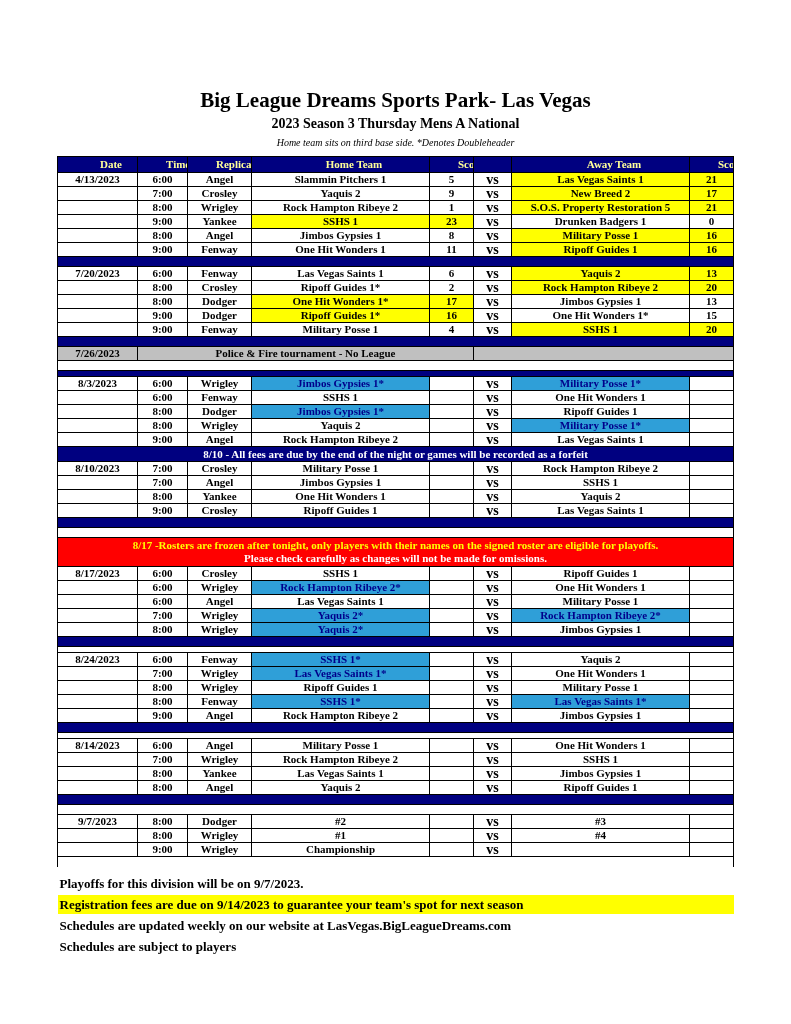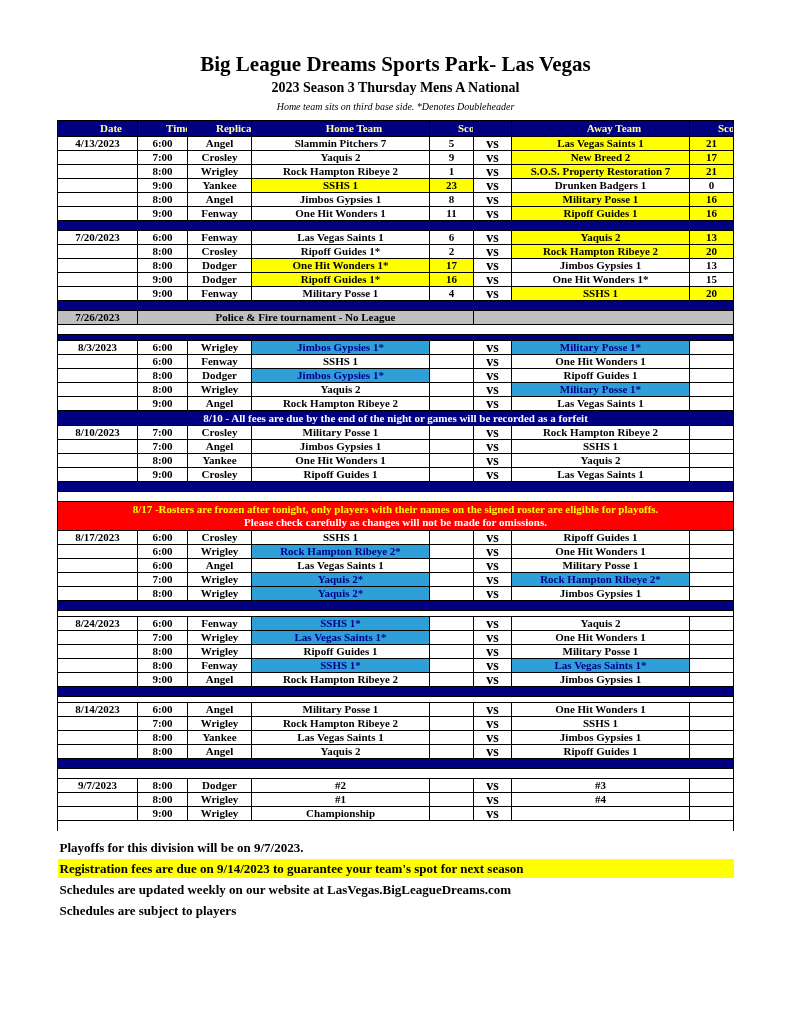--- a/index.html
+++ b/index.html
@@ -11,21 +11,21 @@
     --header-text:#ffff99;
     --cyan-text:#00008b;
   }
   *{ box-sizing:border-box; }
   html,body{ margin:0; padding:0; }
   body{
     width:791px; height:1024px; background:#ffffff; color:#000;
     font-family:"Liberation Serif","DejaVu Serif",serif;
   }
   .sheet{ width:791px; height:1024px; overflow:hidden; }
-  .title{ padding-top:52px; text-align:center; font-size:21px; font-weight:bold; }
+  .title{ padding-top:88px; text-align:center; font-size:21px; font-weight:bold; }
   .subtitle{ text-align:center; font-size:14px; font-weight:bold; margin-top:3px; }
   .note{ text-align:center; font-size:10px; font-weight:normal; font-style:italic; margin-top:5px; }
 
   table.sched{ border-collapse:collapse; table-layout:fixed; margin:8px auto 0; width:676px; }
   .sched th, .sched td{
     border:1px solid #000;
     font-size:11px; font-weight:bold; text-align:center;
     padding:0 1px; height:14px; line-height:13px;
     overflow:hidden; white-space:nowrap;
   }
@@ -76,21 +76,21 @@
           <th></th>
           <th>Away Team</th>
           <th>Score</th>
         </tr>
     </thead>
     <tbody>
         <tr>
           <td class="c-date">4/13/2023</td>
           <td class="c-time">6:00</td>
           <td class="c-replica">Angel</td>
-          <td class="c-team">Slammin Pitchers 7</td>
+          <td class="c-team">Slammin Pitchers 1</td>
           <td class="c-score">5</td>
           <td class="c-vs">vs</td>
           <td class="c-team hl-y">Las Vegas Saints 1</td>
           <td class="c-score hl-y">21</td>
         </tr>
         <tr>
           <td class="c-date"></td>
           <td class="c-time">7:00</td>
           <td class="c-replica">Crosley</td>
           <td class="c-team">Yaquis 2</td>
@@ -99,21 +99,21 @@
           <td class="c-team hl-y">New Breed 2</td>
           <td class="c-score hl-y">17</td>
         </tr>
         <tr>
           <td class="c-date"></td>
           <td class="c-time">8:00</td>
           <td class="c-replica">Wrigley</td>
           <td class="c-team">Rock Hampton Ribeye 2</td>
           <td class="c-score">1</td>
           <td class="c-vs">vs</td>
-          <td class="c-team hl-y">S.O.S. Property Restoration 7</td>
+          <td class="c-team hl-y">S.O.S. Property Restoration 5</td>
           <td class="c-score hl-y">21</td>
         </tr>
         <tr>
           <td class="c-date"></td>
           <td class="c-time">9:00</td>
           <td class="c-replica">Yankee</td>
           <td class="c-team hl-y">SSHS 1</td>
           <td class="c-score hl-y">23</td>
           <td class="c-vs">vs</td>
           <td class="c-team">Drunken Badgers 1</td>

